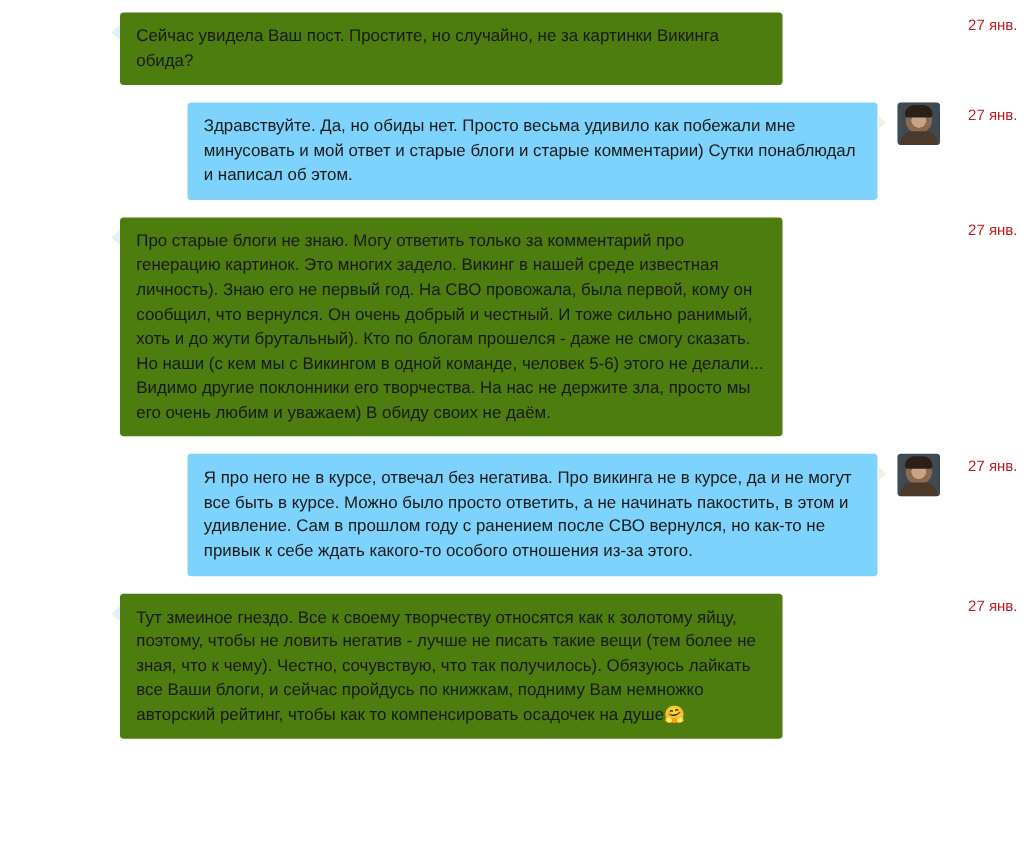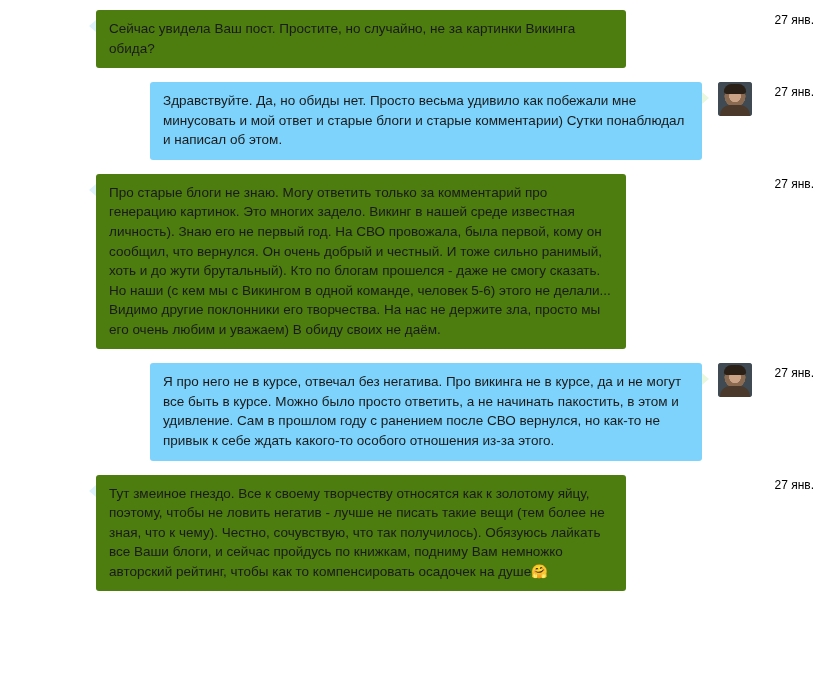--- a/index.html
+++ b/index.html
@@ -100,21 +100,21 @@
   .avatar .body {
     position: absolute;
     left: 2px; bottom: 0; width: 30px; height: 11px;
     background: #4b3a2c;
     border-radius: 10px 10px 0 0;
   }
   .timestamp {
     flex: 0 0 auto;
     margin-left: auto;
     padding-left: 14px;
-    color: #000000;
+    color: #b91c1c;
     font-size: 12px;
     line-height: 1.2;
     padding-top: 3px;
     white-space: nowrap;
   }
   .msg-row.in .timestamp {
     margin-left: auto;
   }
 </style>
 </head>

